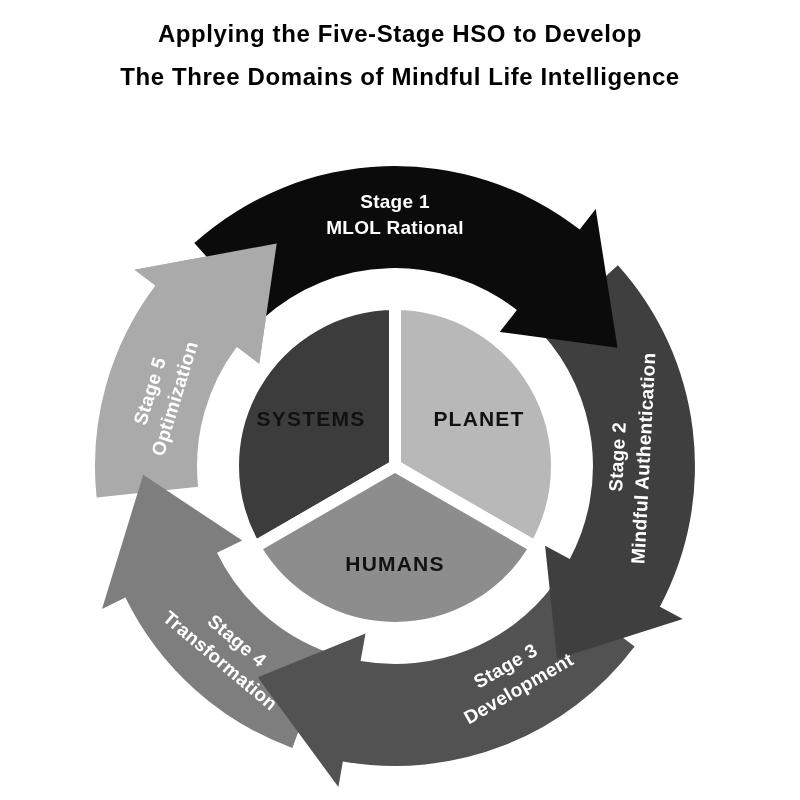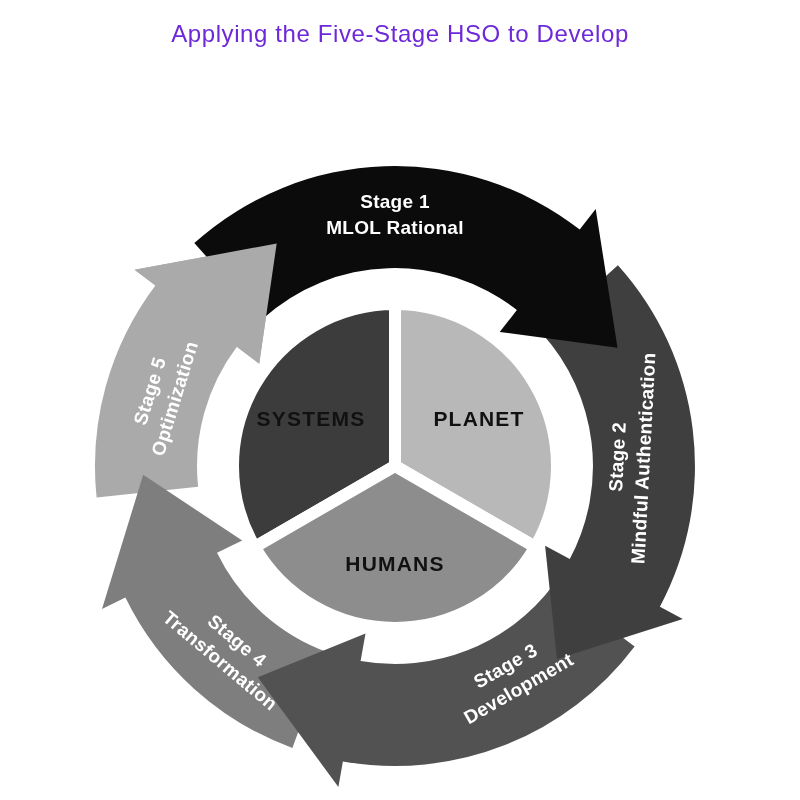--- a/index.html
+++ b/index.html
@@ -18,39 +18,40 @@
     position: absolute;
     top: 12px;
     left: 0;
     width: 800px;
     text-align: center;
     z-index: 2;
   }
   .title-line {
     font-size: 24px;
     line-height: 43px;
-    font-weight: normal;
-    color: #6d28d9;
+    font-weight: bold;
+    color: #000000;
     letter-spacing: 0.6px;
   }
   #cycle-svg {
     position: absolute;
     top: 0;
     left: 0;
     z-index: 1;
   }
   #cycle-svg text {
     font-family: "Liberation Sans", sans-serif;
   }
 </style>
 </head>
 <body>
 
 <div class="title-block">
   <div class="title-line">Applying the Five-Stage HSO to Develop</div>
+  <div class="title-line">The Three Domains of Mindful Life Intelligence</div>
 </div>
 
 <svg id="cycle-svg" width="800" height="800" viewBox="0 0 800 800">
     <path d="M 198.1 486.7 A 198 198 0 0 1 236.9 346.8 L 259.2 363.7 L 276.7 243.5 L 134.6 269.8 L 155.4 285.5 A 300 300 0 0 0 96.6 497.4 Z" fill="#aaaaaa"></path>
     <path d="M 327.3 652.1 A 198 198 0 0 1 217.0 552.8 L 242.2 540.5 L 143.2 474.8 L 102.0 608.9 L 125.4 597.5 A 300 300 0 0 0 292.4 747.9 Z" fill="#7e7e7e"></path>
     <path d="M 553.1 585.2 A 198 198 0 0 1 360.6 661.0 L 365.5 633.4 L 257.8 677.3 L 338.4 787.0 L 342.9 761.4 A 300 300 0 0 0 634.6 646.5 Z" fill="#525252"></path>
     <path d="M 542.1 333.5 A 198 198 0 0 1 569.8 559.0 L 545.1 545.8 L 557.0 659.0 L 682.8 619.0 L 659.9 606.8 A 300 300 0 0 0 617.9 265.3 Z" fill="#3f3f3f"></path>
     <path d="M 262.5 318.9 A 198 198 0 0 1 516.9 310.0 L 499.7 332.0 L 617.5 347.7 L 595.7 209.1 L 579.7 229.6 A 300 300 0 0 0 194.3 243.1 Z" fill="#0b0b0b"></path>
     <path d="M 259.2 363.7 L 276.7 243.5 L 134.6 269.8 Z" fill="#aaaaaa"></path>
     <path d="M 395 466 L 254.7 547.0 A 162 162 0 0 1 395.0 304.0 Z" fill="#3c3c3c" stroke="#ffffff" stroke-width="12" stroke-linejoin="miter"></path>

